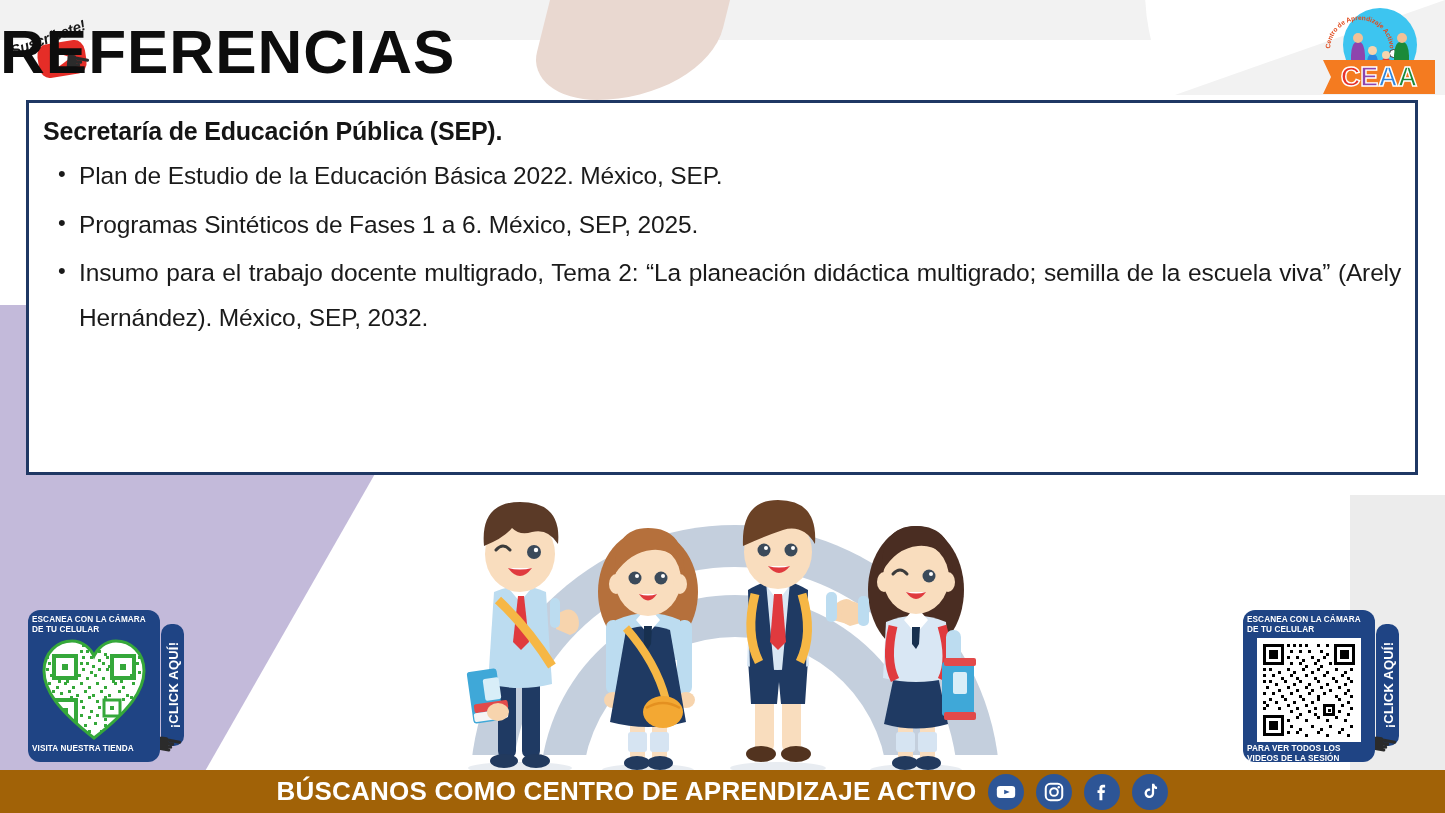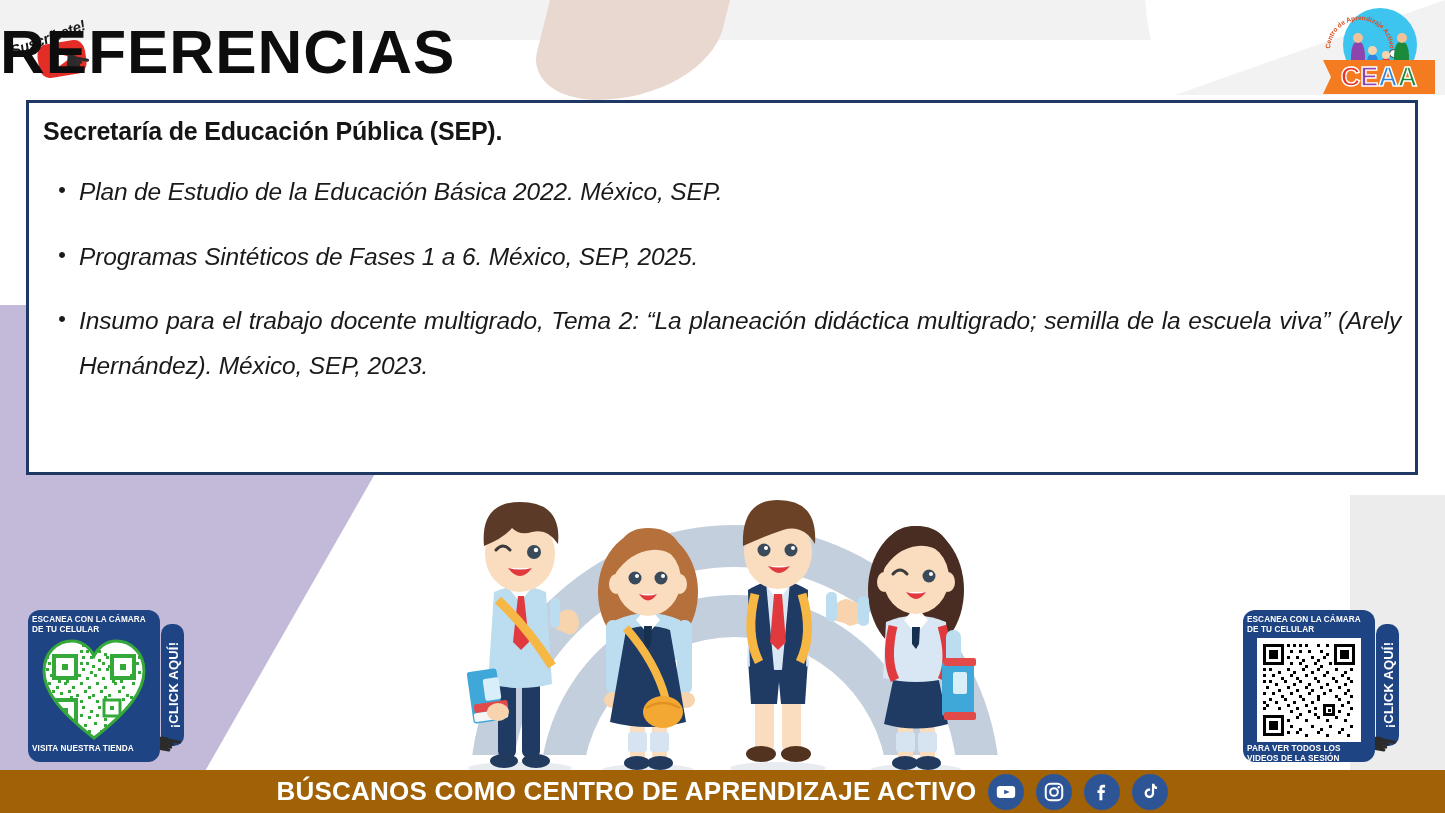--- a/index.html
+++ b/index.html
@@ -231,24 +231,23 @@
     color: #151515;
     padding: 14px 16px 4px 14px;
     letter-spacing: -0.2px;
   }
   #ref-box ul { list-style: none; margin: 0; padding: 0 14px 0 50px; }
   #ref-box li {
     position: relative;
     font-size: 24.5px;
     color: #1a1a1a;
     line-height: 1.82;
-    margin-top: 20px;
+    margin-top: 4px;
     text-align: justify;
     letter-spacing: -0.15px;
-    font-style: italic;
   }
   #ref-box li:before {
     content: "\2022";
     position: absolute;
     left: -21px; top: 0;
     font-size: 22px;
     color: #1a1a1a;
   }
   #ref-box li.nojust { text-align: left; }
 
@@ -380,21 +379,21 @@
       <span class="c3">A</span>
       <span class="c4">A</span>
     </div>
   </div>
 
   <div id="ref-box">
     <div class="ref-heading">Secretaría de Educación Pública (SEP).</div>
     <ul>
       <li>Plan de Estudio de la Educación Básica 2022. México, SEP.</li>
       <li>Programas Sintéticos de Fases 1 a 6. México, SEP, 2025.</li>
-      <li>Insumo para el trabajo docente multigrado, Tema 2: “La planeación didáctica multigrado; semilla de la escuela viva” (Arely Hernández). México, SEP, 2023.</li>
+      <li>Insumo para el trabajo docente multigrado, Tema 2: “La planeación didáctica multigrado; semilla de la escuela viva” (Arely Hernández). México, SEP, 2032.</li>
     </ul>
   </div>
 
   <div id="kids">
     <svg width="600" height="295" viewBox="0 0 600 295">
 
       <g>
 
         <ellipse cx="90" cy="288" rx="52" ry="6" fill="#e8ecf1"></ellipse>
 

